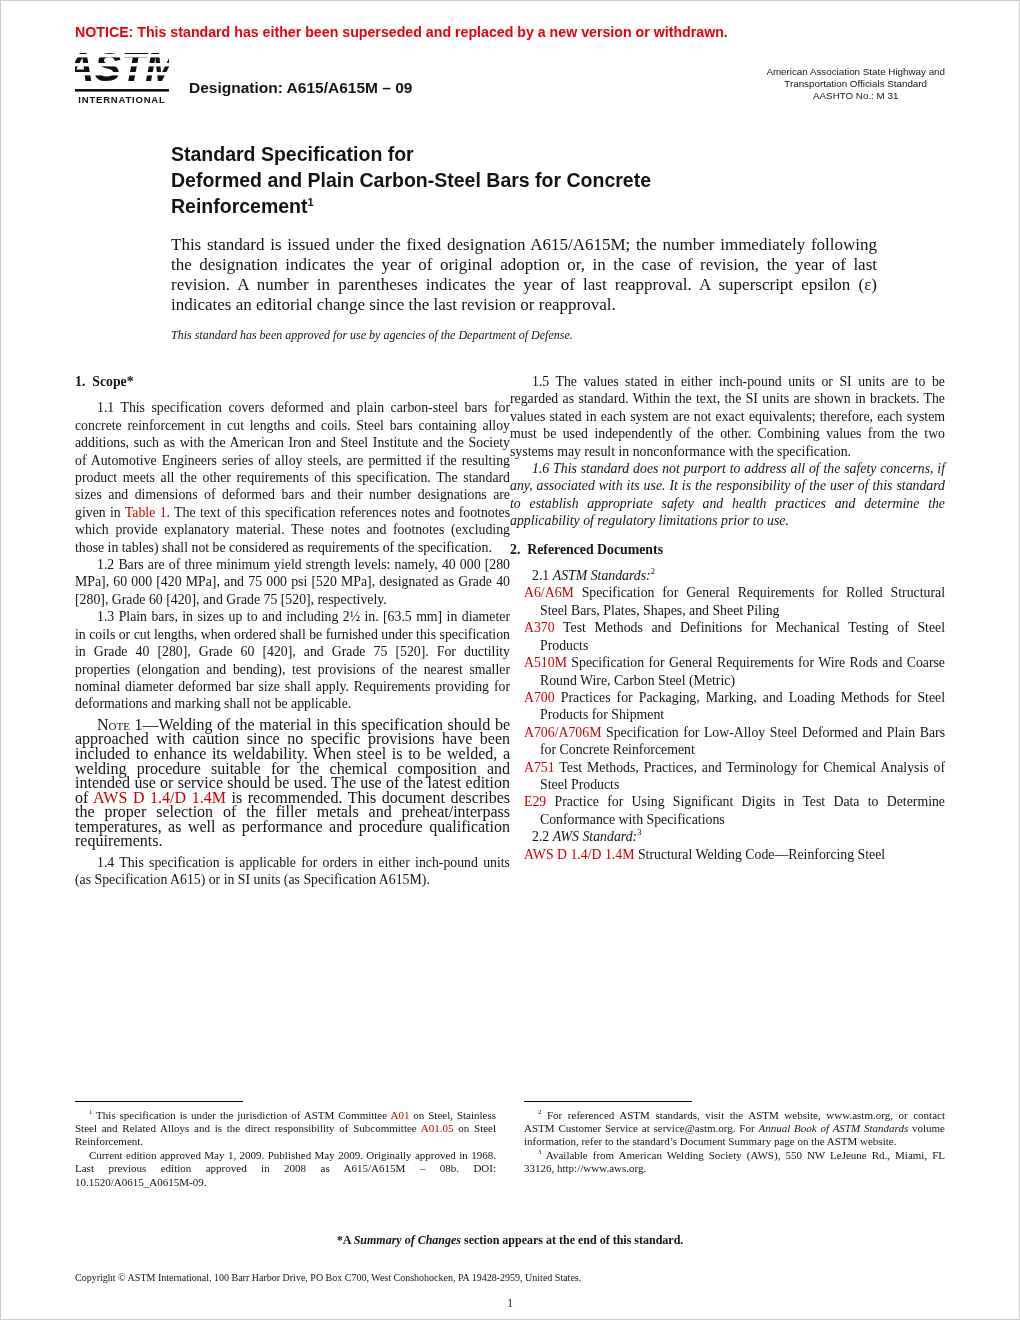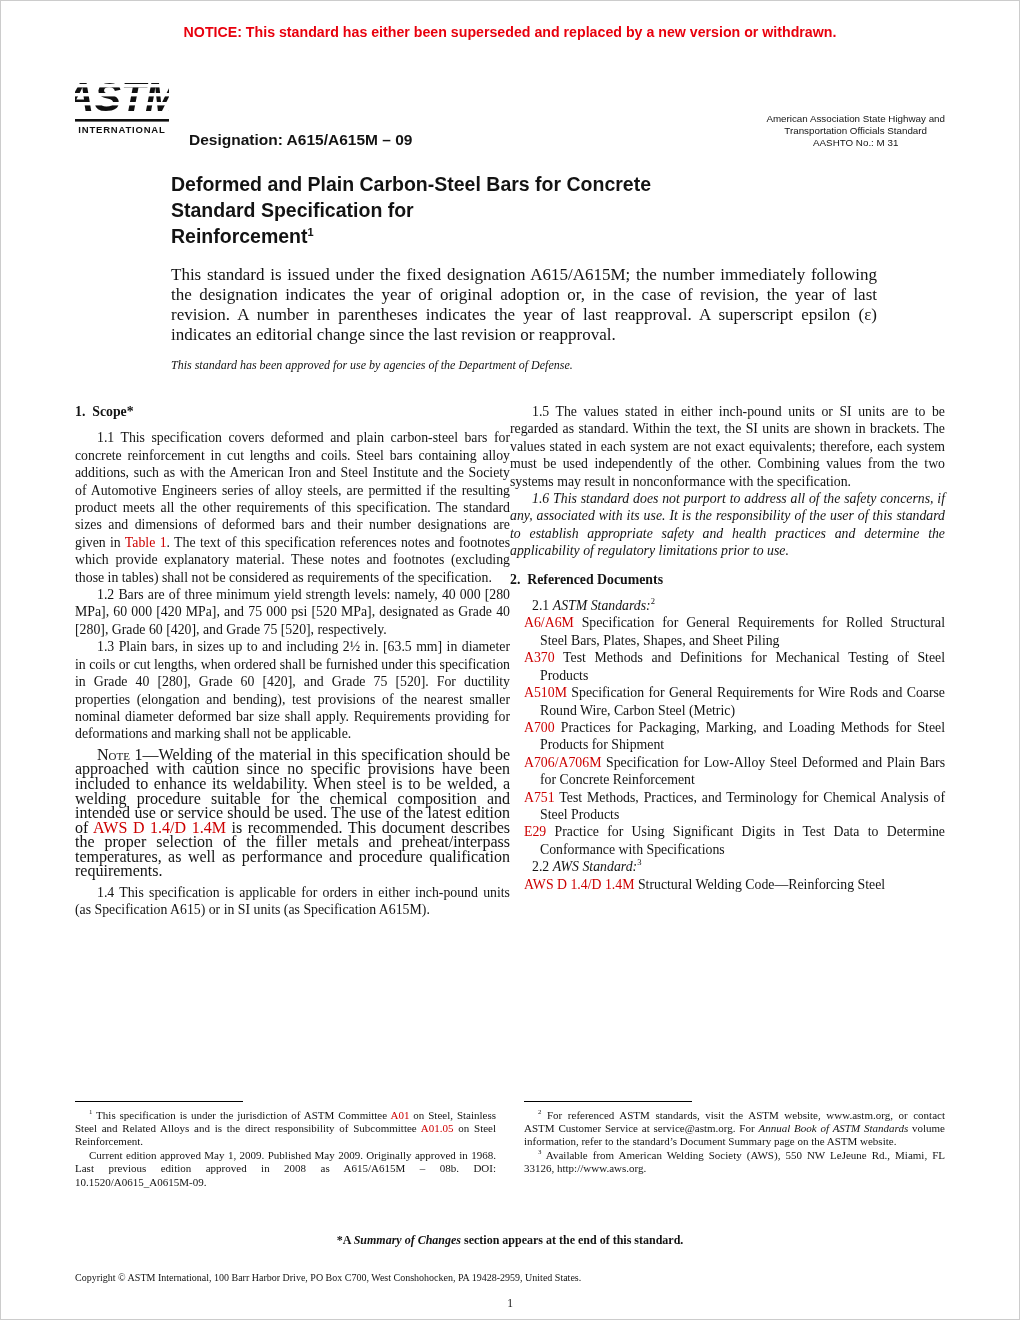--- a/index.html
+++ b/index.html
@@ -1,21 +1,21 @@
 <!DOCTYPE html>
 <html lang="en" style="--notice-red: #e8000d; --link-red: #cc0000;"><head>
 <meta charset="utf-8">
 <style>
   html,body{margin:0;padding:0;background:#ffffff;}
   .page{position:relative;width:1020px;height:1320px;margin:0 auto;background:#fff;border:1px solid #cccccc;
     font-family:"Liberation Serif",serif;color:#131313;display:flex;flex-direction:column;
     padding:20px 74px 10px;overflow:hidden;box-sizing:border-box;}
-  .notice{text-align:center;font-family:"Liberation Sans",sans-serif;font-weight:bold;
+  .notice{text-align:left;font-family:"Liberation Sans",sans-serif;font-weight:bold;
     font-size:14.2px;line-height:18px;color:var(--notice-red,#e8000d);margin-top:2px;}
-  .header{display:flex;align-items:flex-end;margin-top:30px;}
+  .header{display:flex;align-items:center;margin-top:0;}
   .logo{width:94px;flex:none;}
   .designation{font-family:"Liberation Sans",sans-serif;font-weight:bold;font-size:15.5px;margin:16px 0 0 20px;}
   .aashto{margin-left:auto;text-align:center;font-family:"Liberation Sans",sans-serif;font-size:9.8px;line-height:12px;margin-top:8px;}
   .titleblock{margin:22px 0 0 96px;font-family:"Liberation Sans",sans-serif;font-weight:bold;font-size:19.5px;line-height:26px;}
   .titleblock sup{font-size:11px;}
   .intro{margin:16px 0 0 96px;width:706px;font-size:17px;line-height:20px;text-align:justify;}
   .dod{margin:13px 0 0 96px;width:706px;font-size:12px;font-style:italic;}
   .columns{display:flex;margin-top:30px;}
   .col{flex:1 1 0;min-width:0;font-size:13.8px;line-height:17.4px;text-align:justify;}
   .col p{margin:0;text-indent:22px;}
@@ -62,22 +62,22 @@
       <span>A615/A615M – 09</span>
     </div>
     <div class="aashto">
       <div>American Association State Highway and</div>
       <div>Transportation Officials Standard</div>
       <div>AASHTO No.: M 31</div>
     </div>
   </div>
 
   <div class="titleblock">
+    <div>Standard Specification for</div>
     <div>Deformed and Plain Carbon-Steel Bars for Concrete</div>
-    <div>Standard Specification for</div>
     <div><span>Reinforcement</span><sup>1</sup></div>
   </div>
 
   <div class="intro">This standard is issued under the fixed designation A615/A615M; the number immediately following the designation indicates the year of original adoption or, in the case of revision, the year of last revision. A number in parentheses indicates the year of last reapproval. A superscript epsilon (ε) indicates an editorial change since the last revision or reapproval.</div>
   <div class="dod">This standard has been approved for use by agencies of the Department of Defense.</div>
 
   <div class="columns">
 
     <div class="col">
       <p class="sechead">1. Scope*</p>

